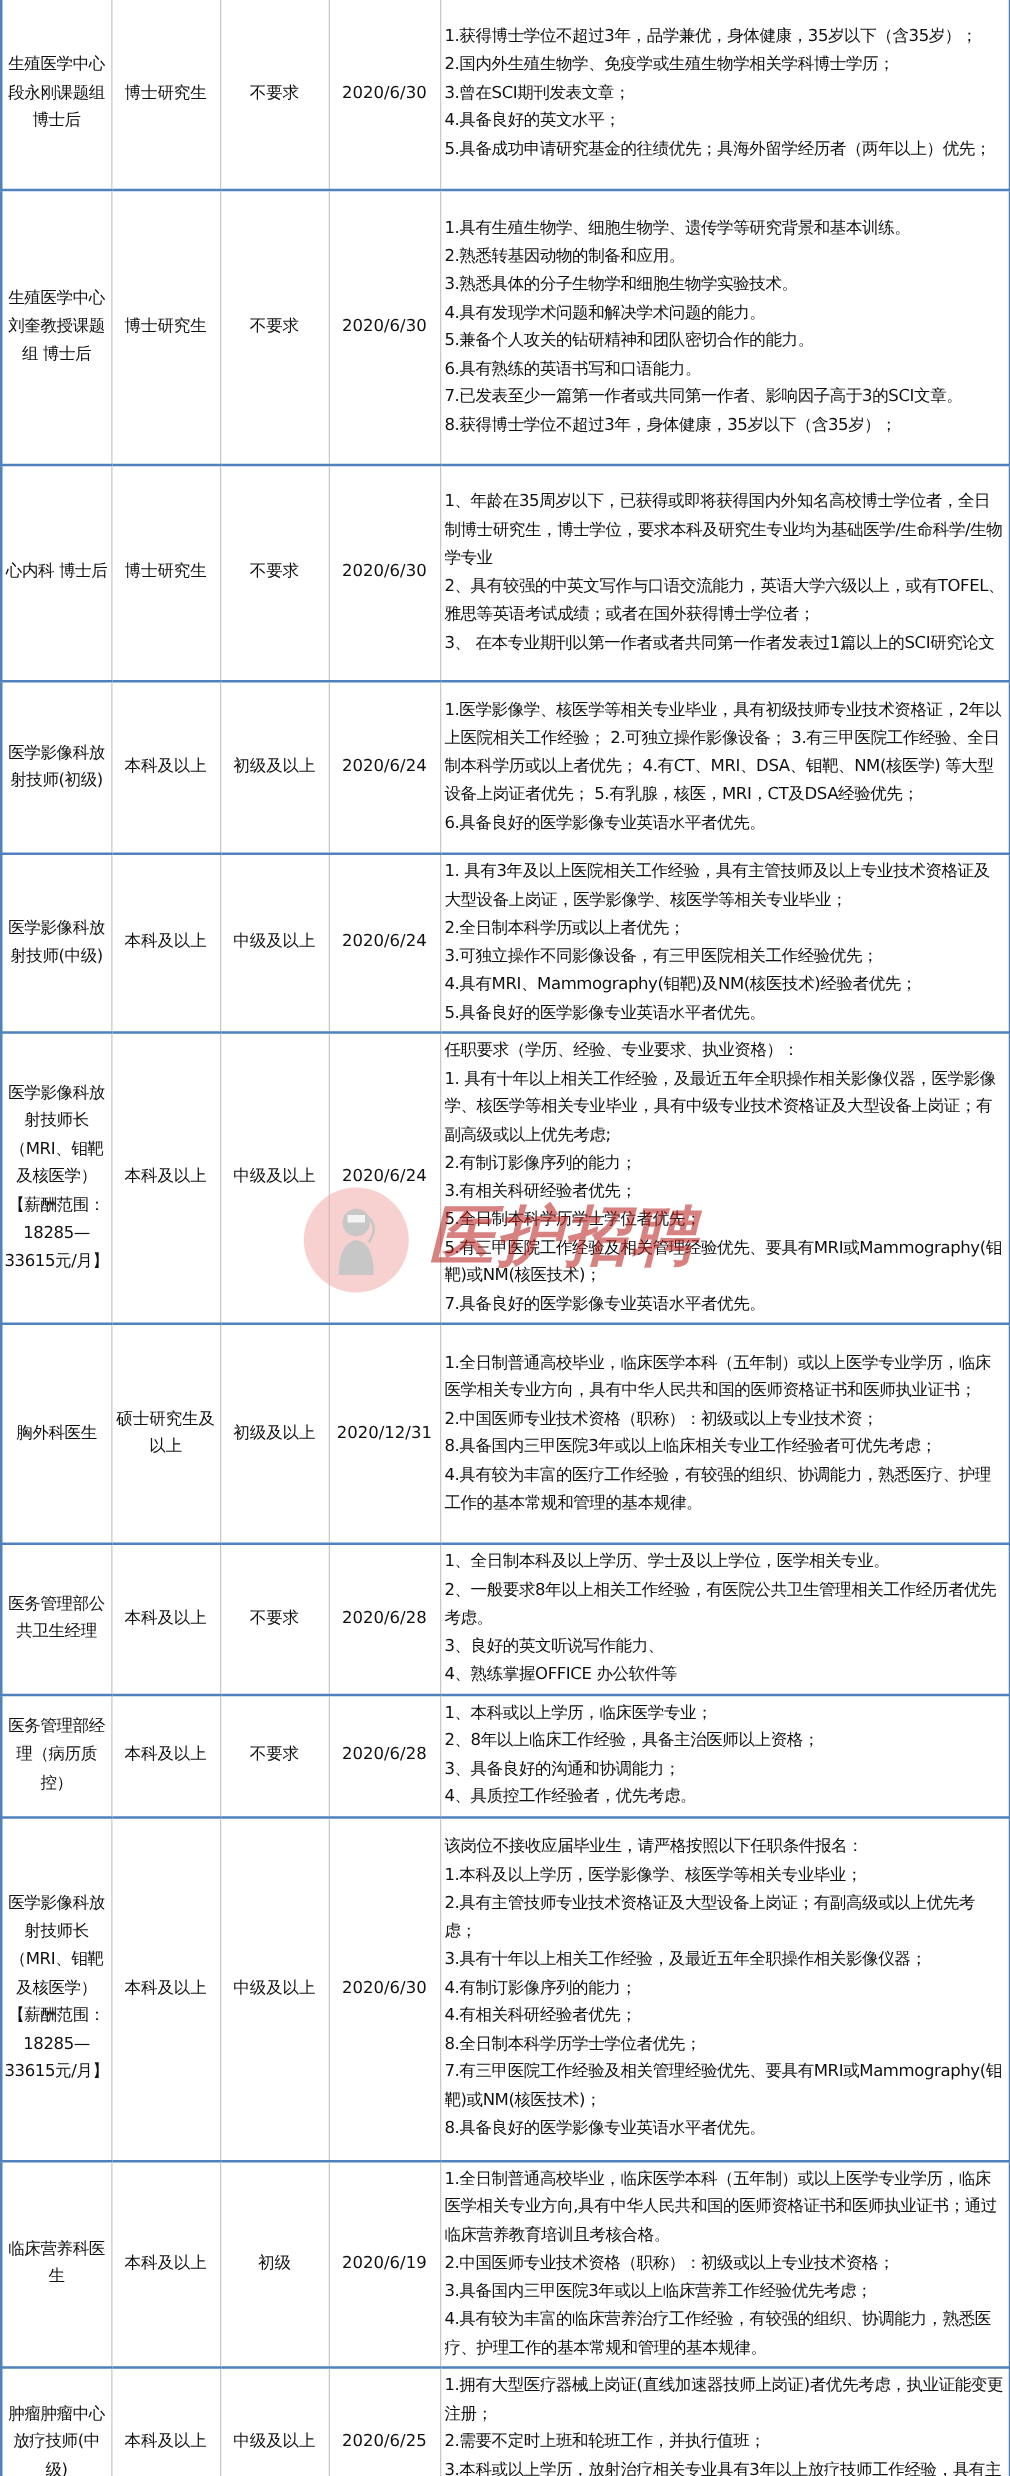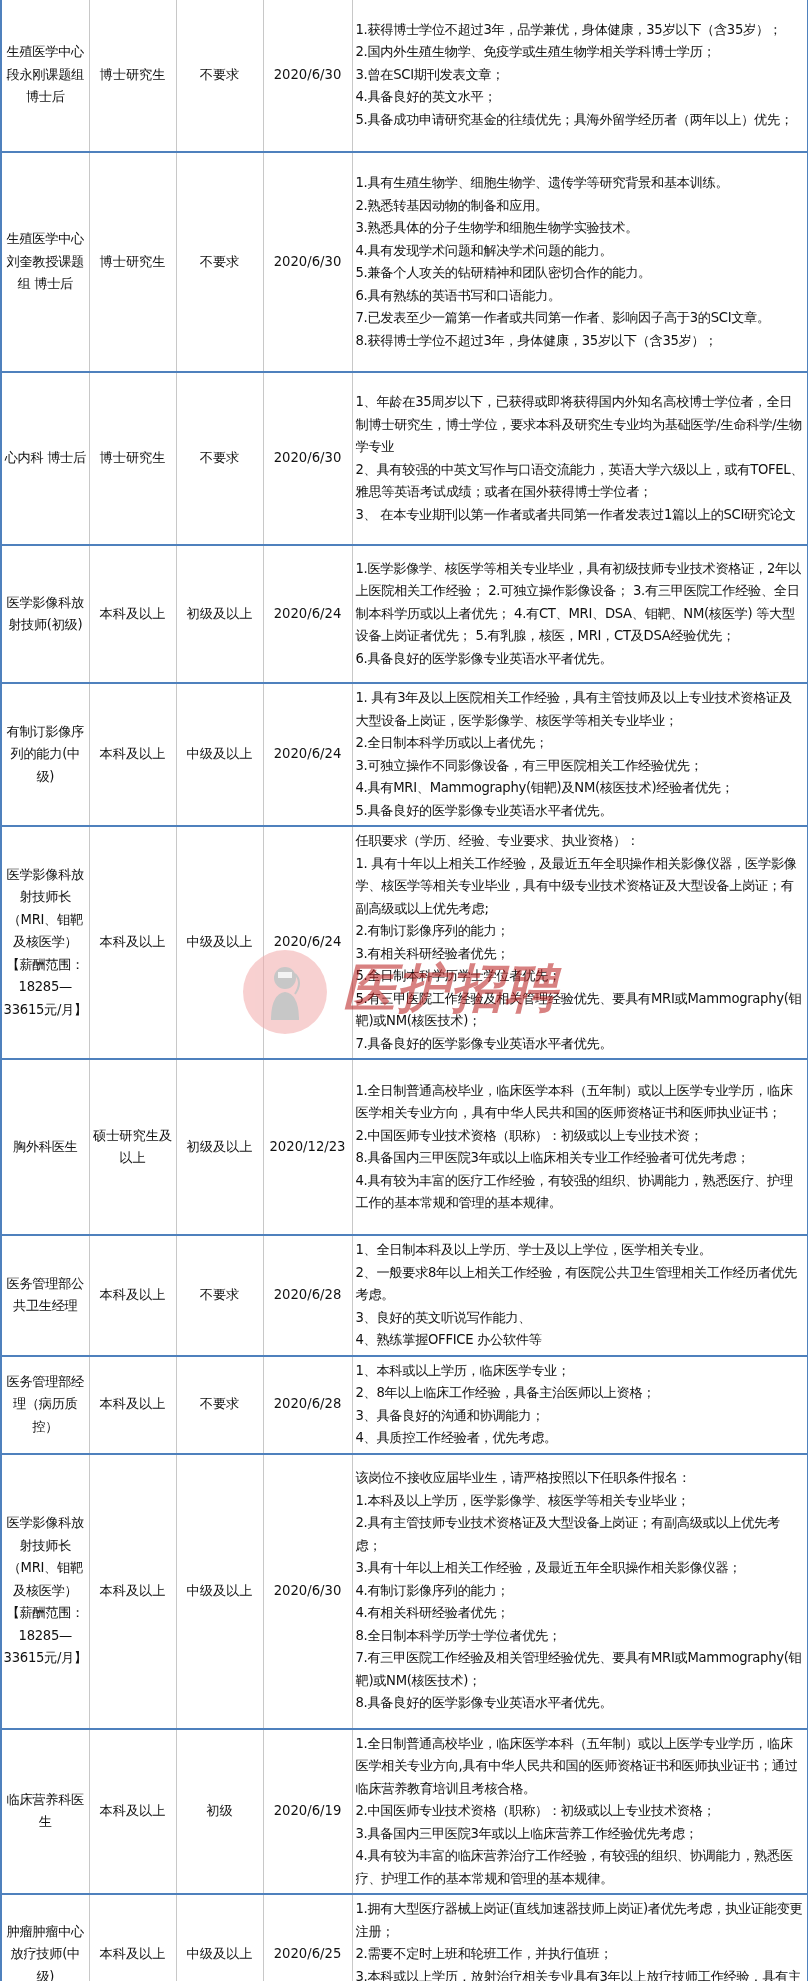--- a/index.html
+++ b/index.html
@@ -113,21 +113,21 @@
       <tr style="height: 138px;">
         <td class="center pos">医学影像科放射技师(初级)</td>
         <td class="center">本科及以上</td>
         <td class="center">初级及以上</td>
         <td class="center">2020/6/24</td>
         <td class="req">
           <span class="line">1.医学影像学、核医学等相关专业毕业，具有初级技师专业技术资格证，2年以上医院相关工作经验； 2.可独立操作影像设备； 3.有三甲医院工作经验、全日制本科学历或以上者优先； 4.有CT、MRI、DSA、钼靶、NM(核医学) 等大型设备上岗证者优先； 5.有乳腺，核医，MRI，CT及DSA经验优先；　　　　　6.具备良好的医学影像专业英语水平者优先。</span>
         </td>
       </tr>
       <tr style="height: 141px;">
-        <td class="center pos">有制订影像序列的能力(中级)</td>
+        <td class="center pos">医学影像科放射技师(中级)</td>
         <td class="center">本科及以上</td>
         <td class="center">中级及以上</td>
         <td class="center">2020/6/24</td>
         <td class="req">
           <span class="line">1. 具有3年及以上医院相关工作经验，具有主管技师及以上专业技术资格证及大型设备上岗证，医学影像学、核医学等相关专业毕业；</span>
           <span class="line">2.全日制本科学历或以上者优先；</span>
           <span class="line">3.可独立操作不同影像设备，有三甲医院相关工作经验优先；</span>
           <span class="line">4.具有MRI、Mammography(钼靶)及NM(核医技术)经验者优先；</span>
           <span class="line">5.具备良好的医学影像专业英语水平者优先。</span>
         </td>
@@ -144,21 +144,21 @@
           <span class="line">3.有相关科研经验者优先；</span>
           <span class="line">5.全日制本科学历学士学位者优先；</span>
           <span class="line">5.有三甲医院工作经验及相关管理经验优先、要具有MRI或Mammography(钼靶)或NM(核医技术)；</span>
           <span class="line">7.具备良好的医学影像专业英语水平者优先。</span>
         </td>
       </tr>
       <tr style="height: 176px;">
         <td class="center pos">胸外科医生</td>
         <td class="center">硕士研究生及以上</td>
         <td class="center">初级及以上</td>
-        <td class="center">2020/12/23</td>
+        <td class="center">2020/12/31</td>
         <td class="req">
           <span class="line">1.全日制普通高校毕业，临床医学本科（五年制）或以上医学专业学历，临床医学相关专业方向，具有中华人民共和国的医师资格证书和医师执业证书；</span>
           <span class="line">2.中国医师专业技术资格（职称）：初级或以上专业技术资；</span>
           <span class="line">8.具备国内三甲医院3年或以上临床相关专业工作经验者可优先考虑；</span>
           <span class="line">4.具有较为丰富的医疗工作经验，有较强的组织、协调能力，熟悉医疗、护理工作的基本常规和管理的基本规律。</span>
         </td>
       </tr>
       <tr style="height: 119px;">
         <td class="center pos">医务管理部公共卫生经理</td>
         <td class="center">本科及以上</td>

